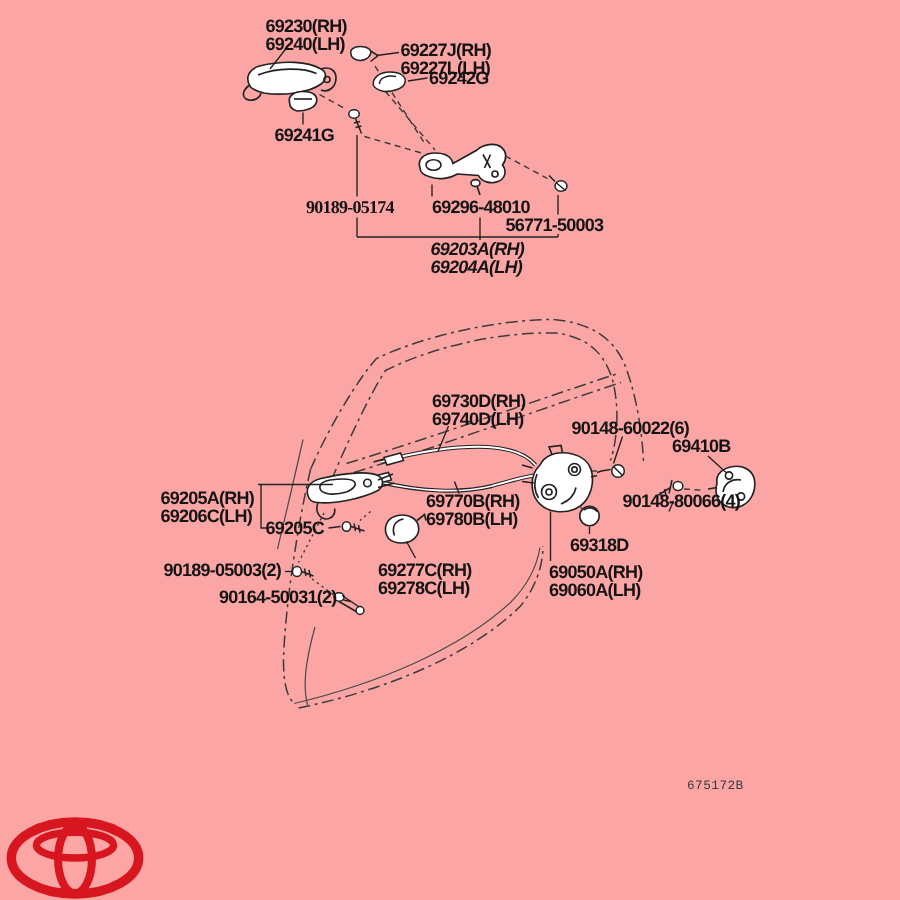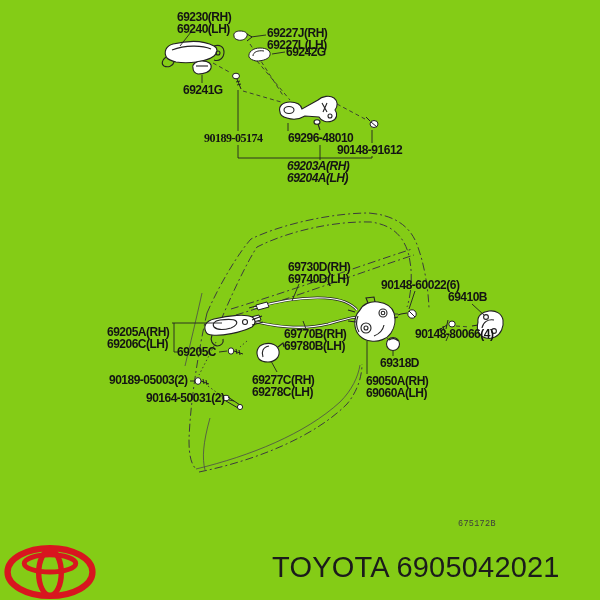--- a/index.html
+++ b/index.html
@@ -1,16 +1,16 @@
 <!DOCTYPE html>
 <html><head>
 <meta charset="utf-8">
 <style>
   html,body{margin:0;padding:0;background:#fff;}
-  .stage{position:relative;width:600px;height:600px;background:#84cc16;overflow:hidden;
+  .stage{position:relative;width:600px;height:600px;background:#fca5a5;overflow:hidden;
          font-family:"Liberation Sans",sans-serif;}
   .plabel{position:absolute;font-family:"Liberation Sans",sans-serif;font-weight:bold;
           font-size:12px;letter-spacing:-0.5px;color:#141414;line-height:12.3px;white-space:pre;}
   .art{position:absolute;left:0;top:0;}
   .code{position:absolute;left:458px;top:519px;font-size:8.5px;color:#3d3d3d;letter-spacing:0.3px;font-family:Liberation Mono, monospace;}
   .footer-brand{position:absolute;left:272px;top:551px;font-size:29px;color:#1b1b1b;
           letter-spacing:0.2px;color:#1b1b1b;}
   .logo{position:absolute;left:3px;top:544px;width:94px;height:56px;}
 </style>
 </head>
@@ -191,21 +191,21 @@
     </g>
   </svg>
 
   <div id="labels">
       <div class="plabel" style="left: 177px; top: 11px;"><div>69230(RH)</div><div>69240(LH)</div></div>
       <div class="plabel" style="left: 267px; top: 27px;"><div>69227J(RH)</div><div>69227L(LH)</div></div>
       <div class="plabel" style="left: 286px; top: 46px;"><div>69242G</div></div>
       <div class="plabel" style="left: 183px; top: 84px;"><div>69241G</div></div>
       <div class="plabel" style="left: 204px; top: 132px; font-family: Liberation Serif, serif;"><div>90189-05174</div></div>
       <div class="plabel" style="left: 288px; top: 132px;"><div>69296-48010</div></div>
-      <div class="plabel" style="left: 337px; top: 144px;"><div>90148-91612</div></div>
+      <div class="plabel" style="left: 337px; top: 144px;"><div>56771-50003</div></div>
       <div class="plabel" style="left: 287px; top: 160px; font-style: italic;"><div>69203A(RH)</div><div>69204A(LH)</div></div>
       <div class="plabel" style="left: 288px; top: 261px;"><div>69730D(RH)</div><div>69740D(LH)</div></div>
       <div class="plabel" style="left: 381px; top: 279px;"><div>90148-60022(6)</div></div>
       <div class="plabel" style="left: 448px; top: 291px;"><div>69410B</div></div>
       <div class="plabel" style="left: 107px; top: 326px;"><div>69205A(RH)</div><div>69206C(LH)</div></div>
       <div class="plabel" style="left: 284px; top: 328px;"><div>69770B(RH)</div><div>69780B(LH)</div></div>
       <div class="plabel" style="left: 415px; top: 328px;"><div>90148-80066(4)</div></div>
       <div class="plabel" style="left: 177px; top: 346px;"><div>69205C</div></div>
       <div class="plabel" style="left: 380px; top: 357px;"><div>69318D</div></div>
       <div class="plabel" style="left: 109px; top: 374px;"><div>90189-05003(2)</div></div>
@@ -217,15 +217,14 @@
   <div class="code">675172B</div>
 
   <svg class="logo" viewBox="0 0 104 62">
     <g fill="none" stroke="#d8161f">
       <ellipse cx="52" cy="31" rx="47" ry="26.5" stroke-width="7"></ellipse>
       <ellipse cx="52" cy="32" rx="12.5" ry="25" stroke-width="6"></ellipse>
       <ellipse cx="52" cy="21.5" rx="28.5" ry="9.5" stroke-width="5.5"></ellipse>
     </g>
   </svg>
 
-  <div class="footer-brand">TOYOTA 6905042021</div>
 
 </div>
 
 </body></html>

